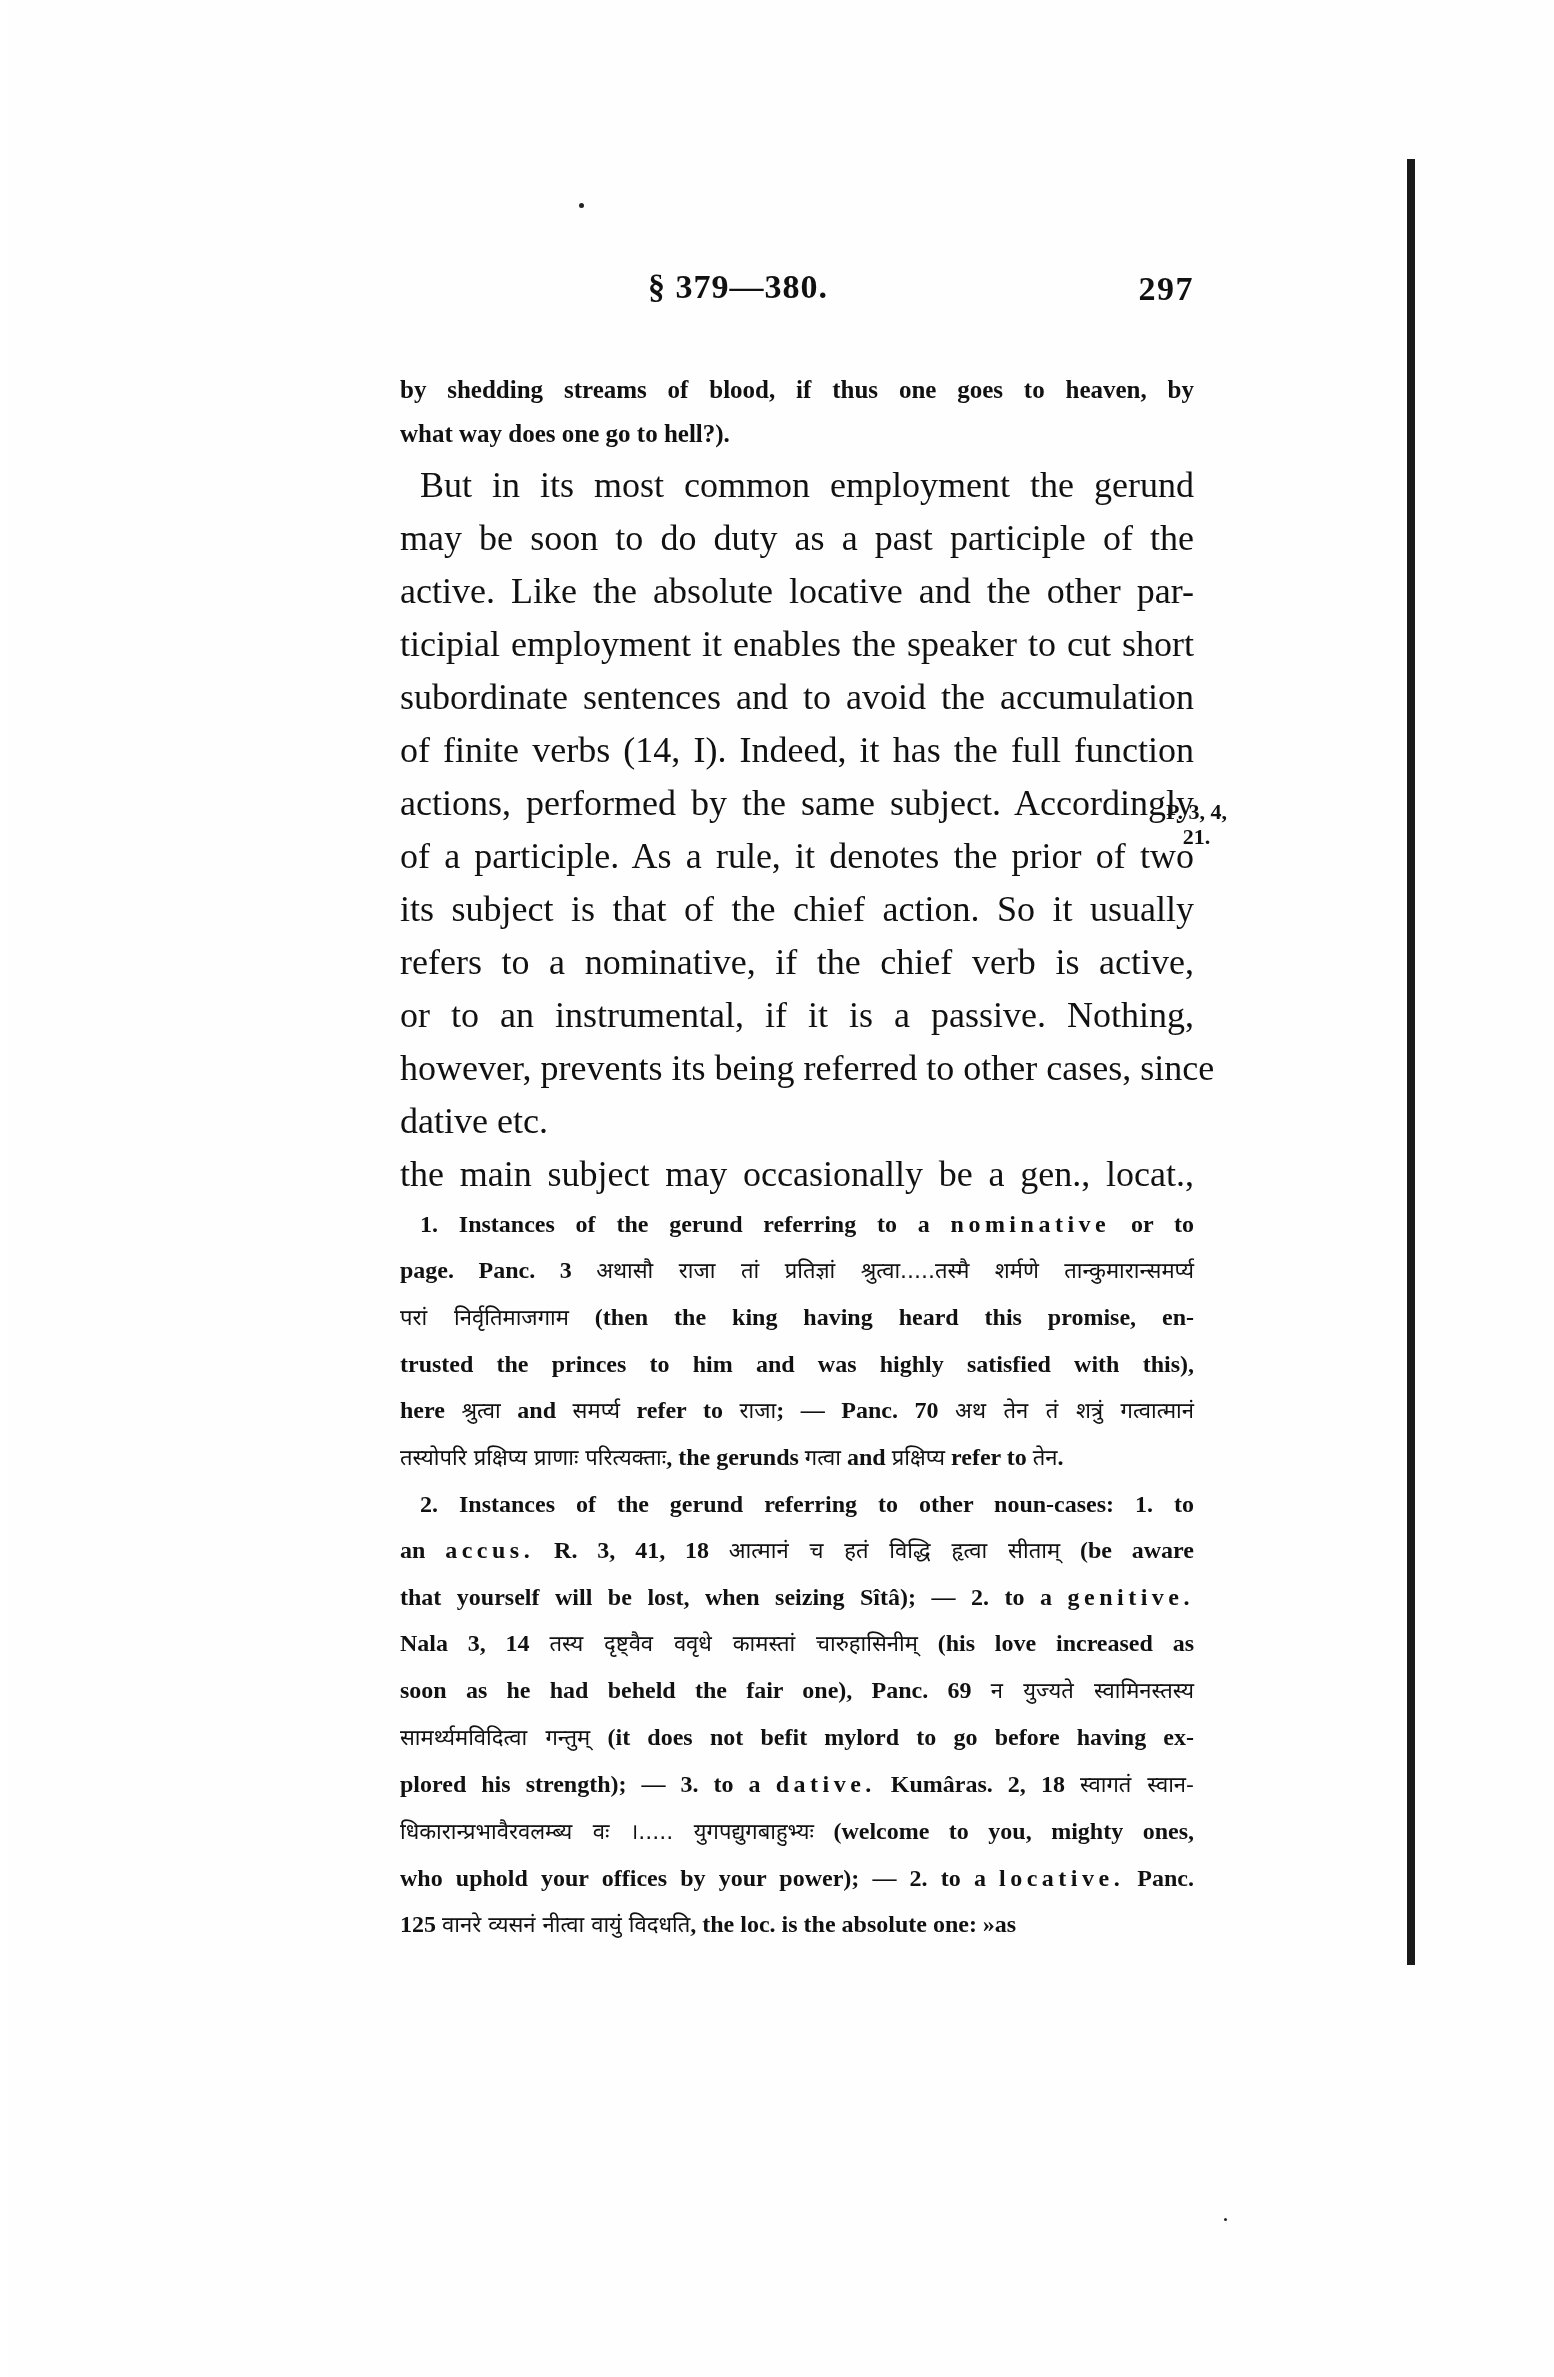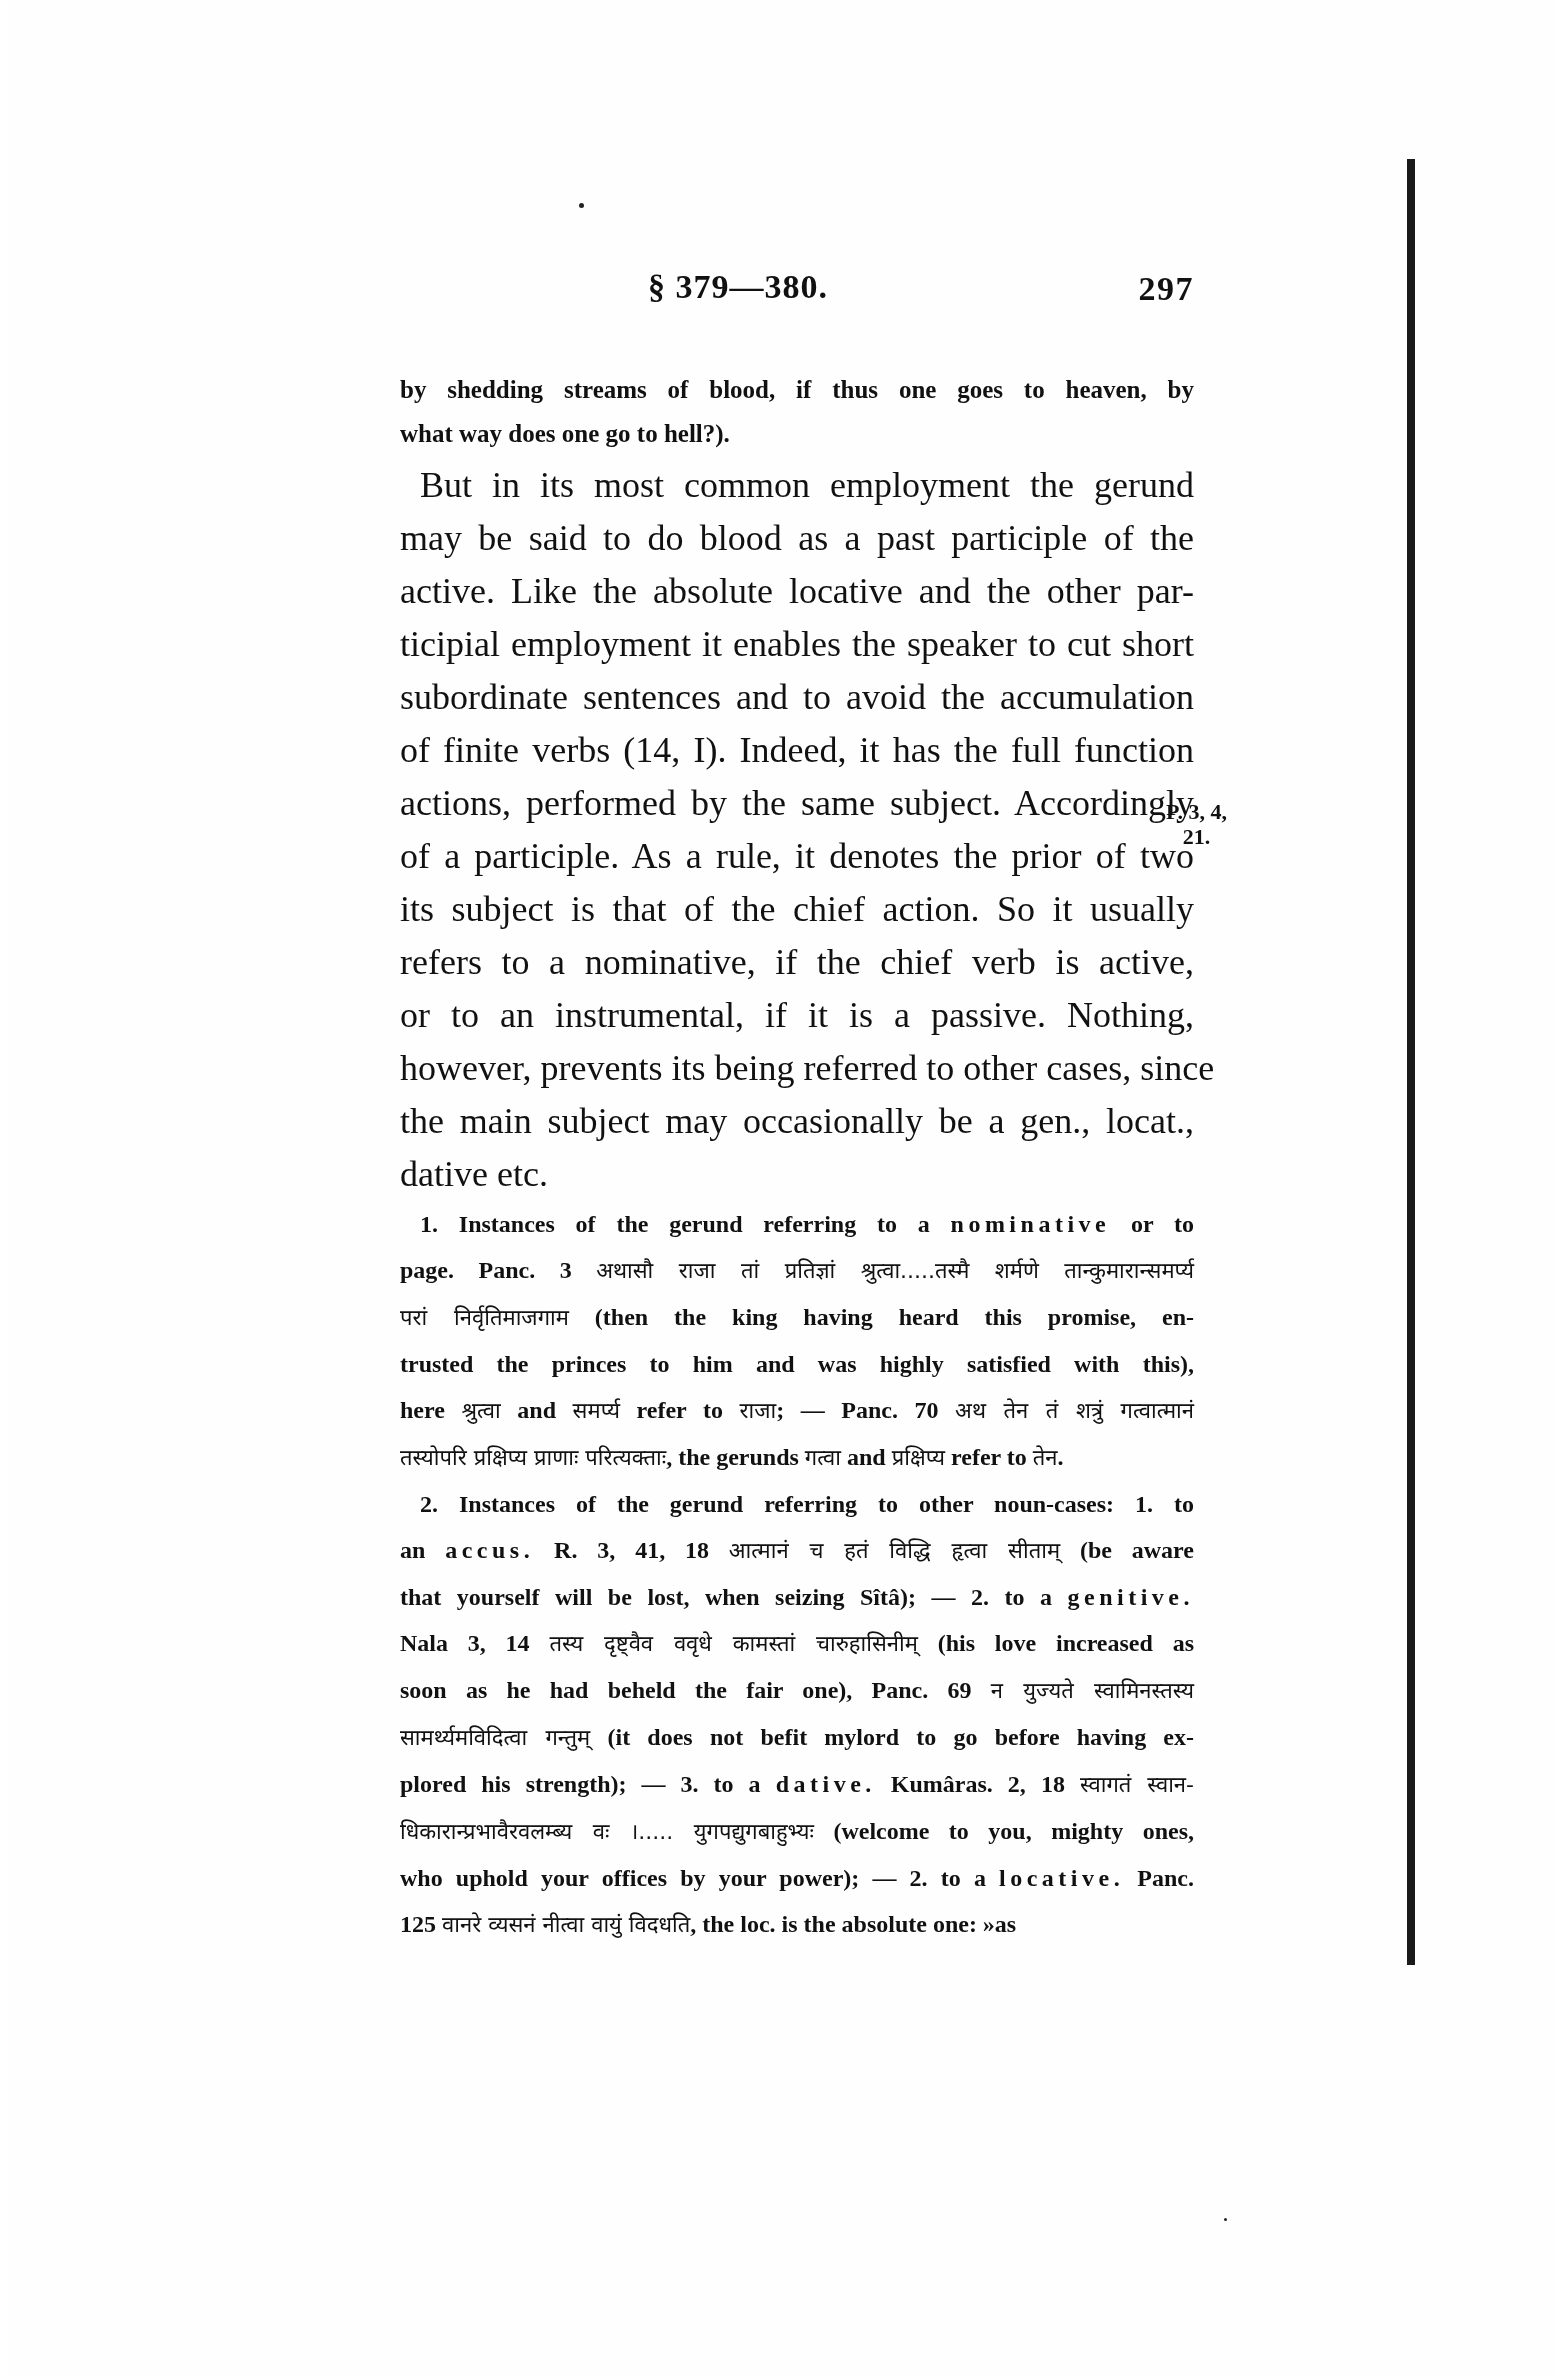--- a/index.html
+++ b/index.html
@@ -39,33 +39,33 @@
     <div>21.</div>
   </div>
 
   <div class="body">
     <div class="small">
       <span class="line">by shedding streams of blood, if thus one goes to heaven, by</span>
       <span class="line last">what way does one go to hell?).</span>
     </div>
     <div class="large" id="para">
         <span class="line indent">But in its most common employment the gerund</span>
-        <span class="line">may be said to do blood as a past participle of the</span>
+        <span class="line">may be soon to do duty as a past participle of the</span>
         <span class="line">active. Like the absolute locative and the other par-</span>
         <span class="line">ticipial employment it enables the speaker to cut short</span>
         <span class="line">subordinate sentences and to avoid the accumulation</span>
         <span class="line">of finite verbs (14, I). Indeed, it has the full function</span>
         <span class="line">actions, performed by the same subject. Accordingly</span>
         <span class="line">of a participle. As a rule, it denotes the prior of two</span>
         <span class="line">its subject is that of the chief action. So it usually</span>
         <span class="line">refers to a nominative, if the chief verb is active,</span>
         <span class="line">or to an instrumental, if it is a passive. Nothing,</span>
         <span class="line">however, prevents its being referred to other cases, since</span>
+        <span class="line last">dative etc.</span>
         <span class="line">the main subject may occasionally be a gen., locat.,</span>
-        <span class="line last">dative etc.</span>
       </div>
     <div class="ex" id="examples">
         <span class="line indent"><span>1. Instances of the gerund referring to a </span><span class="sp">nominative</span><span> or to</span></span>
         <span class="line"><span>page. Panc. 3 </span><span class="deva">अथासौ राजा तां प्रतिज्ञां श्रुत्वा.....तस्मै शर्मणे तान्कुमारान्समर्प्य</span></span>
         <span class="line"><span class="deva">परां निर्वृतिमाजगाम</span><span> (then the king having heard this promise, en-</span></span>
         <span class="line"><span>trusted the princes to him and was highly satisfied with this),</span></span>
         <span class="line"><span>here </span><span class="deva">श्रुत्वा</span><span> and </span><span class="deva">समर्प्य</span><span> refer to </span><span class="deva">राजा</span><span>; — Panc. 70 </span><span class="deva">अथ तेन तं शत्रुं गत्वात्मानं</span></span>
         <span class="line last"><span class="deva">तस्योपरि प्रक्षिप्य प्राणाः परित्यक्ताः</span><span>, the gerunds </span><span class="deva">गत्वा</span><span> and </span><span class="deva">प्रक्षिप्य</span><span> refer to </span><span class="deva">तेन</span><span>.</span></span>
         <span class="line indent"><span>2. Instances of the gerund referring to other noun-cases: 1. to</span></span>
         <span class="line"><span>an </span><span class="sp">accus.</span><span> R. 3, 41, 18 </span><span class="deva">आत्मानं च हतं विद्धि हृत्वा सीताम्</span><span> (be aware</span></span>

